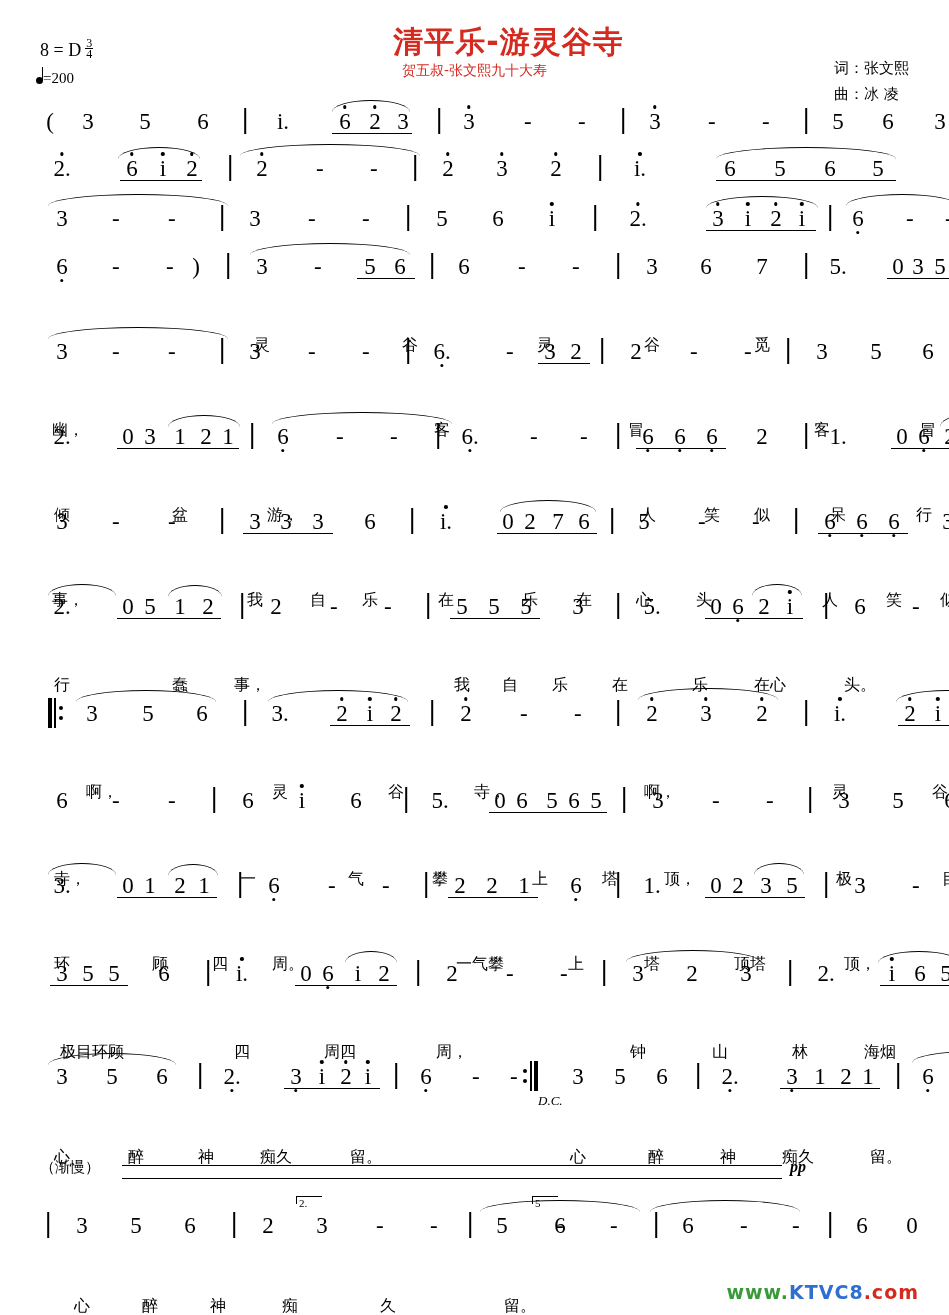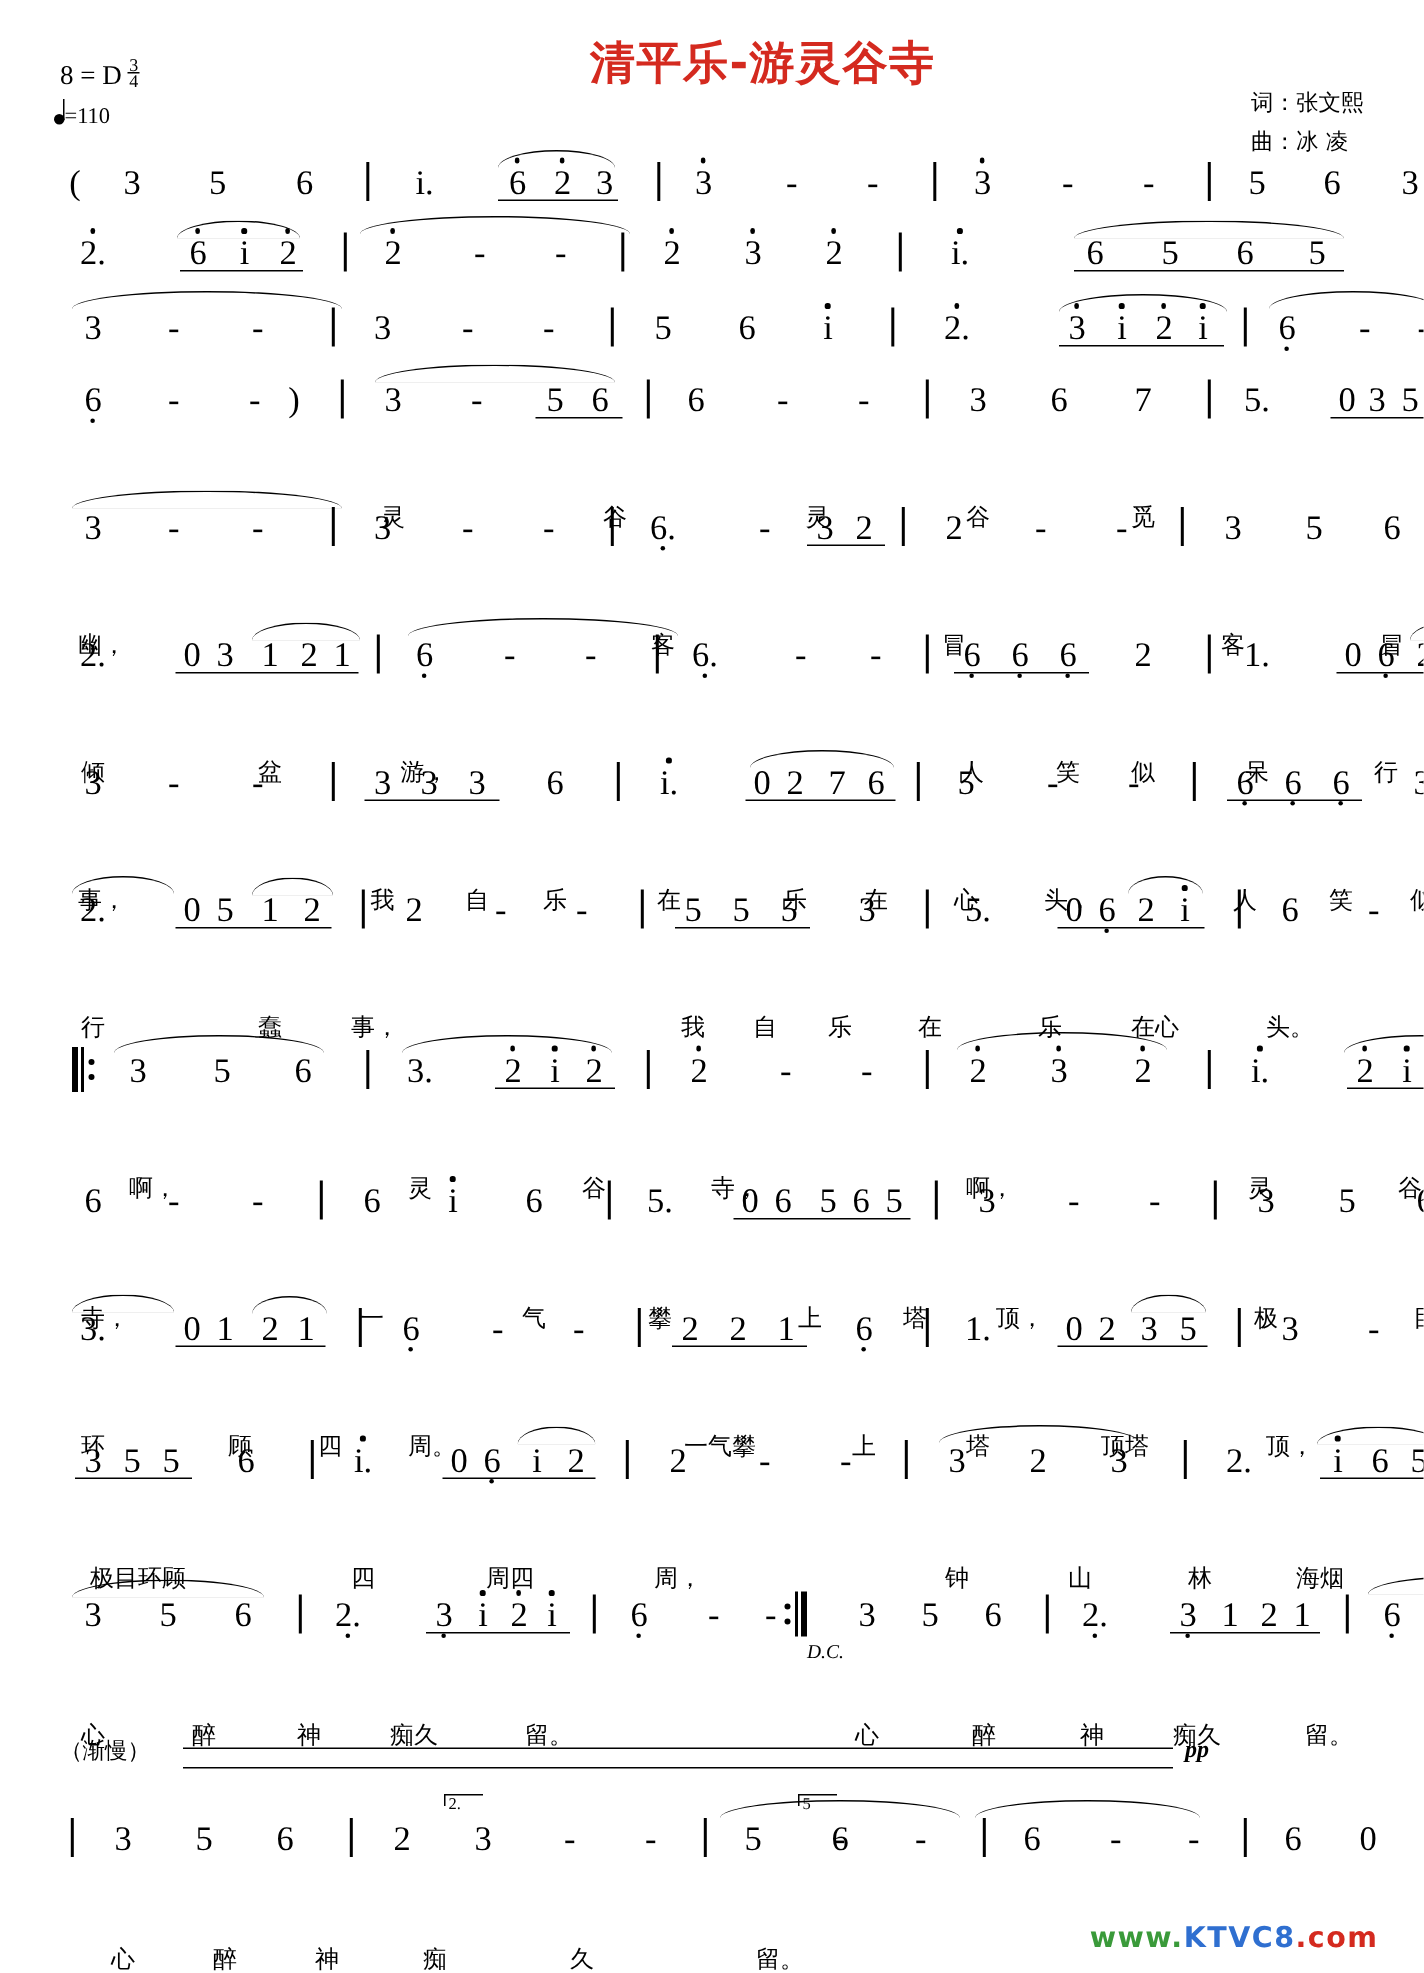--- a/index.html
+++ b/index.html
@@ -265,30 +265,31 @@
   .watermark .w { color: #3a9a3a; }
   .watermark .k { color: #2f6fd0; }
   .watermark .dotcom { color: #d42a1f; }
 </style>
 </head>
 <body>
 
 <div class="sheet">
 
   <div class="title">清平乐-游灵谷寺</div>
+  <div class="subtitle">贺五叔-张文熙九十大寿</div>
   <div class="credits">
     <div>词：张文熙</div>
     <div>曲：冰 凌</div>
   </div>
 
   <div class="keysig">
     <span>8 = D</span><span class="frac"><span class="num">3</span><span>4</span></span>
   </div>
   <div class="tempo">
-    <span class="notehead"></span><span>=110</span>
+    <span class="notehead"></span><span>=200</span>
   </div>
 
   <div class="row" style="top:108px;">
     <div class="notes">
       <div class="n" style="left:10px;">(</div>
       <div class="n" style="left:48px;">3</div>
       <div class="n" style="left:105px;">5</div>
       <div class="n" style="left:163px;">6</div>
       <div class="bar" style="left:205px;"></div>
       <div class="n" style="left:243px;">i.</div>

